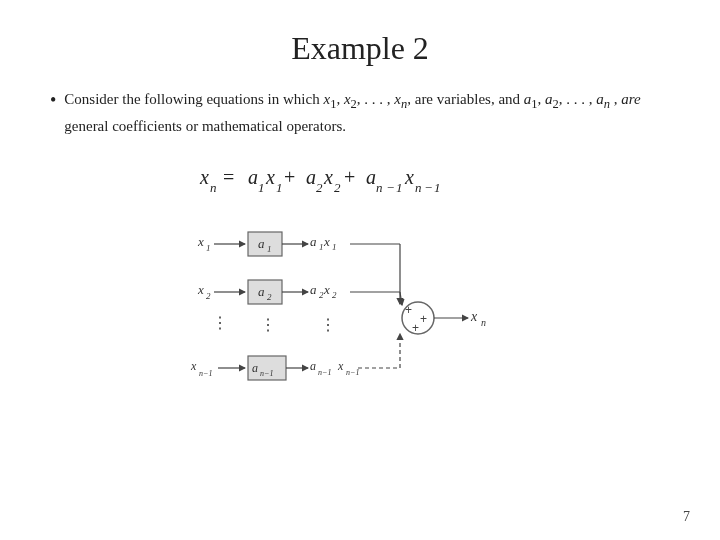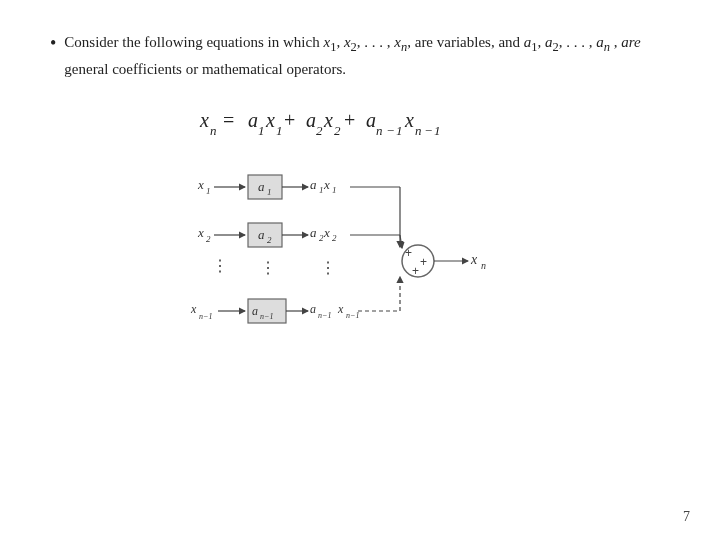--- a/index.html
+++ b/index.html
@@ -73,20 +73,21 @@
       right: 30px;
       font-size: 14px;
       color: #444;
     }
   </style>
 </head>
 <body>
 
 <div class="slide">
 
+  <h1 class="title">Example 2</h1>
 
   <div class="bullet-section">
     <p>
       <span class="bullet-dot">•</span>
       <span class="bullet-text">
         Consider the following equations in which <i>x</i><sub>1</sub>, <i>x</i><sub>2</sub>, . . . , <i>x</i><sub><i>n</i></sub>, are variables,  and <i>a</i><sub>1</sub>, <i>a</i><sub>2</sub>, . . . , <i>a</i><sub><i>n</i></sub> , <i>are</i> general coefficients or mathematical operators.
       </span>
     </p>
   </div>
 

